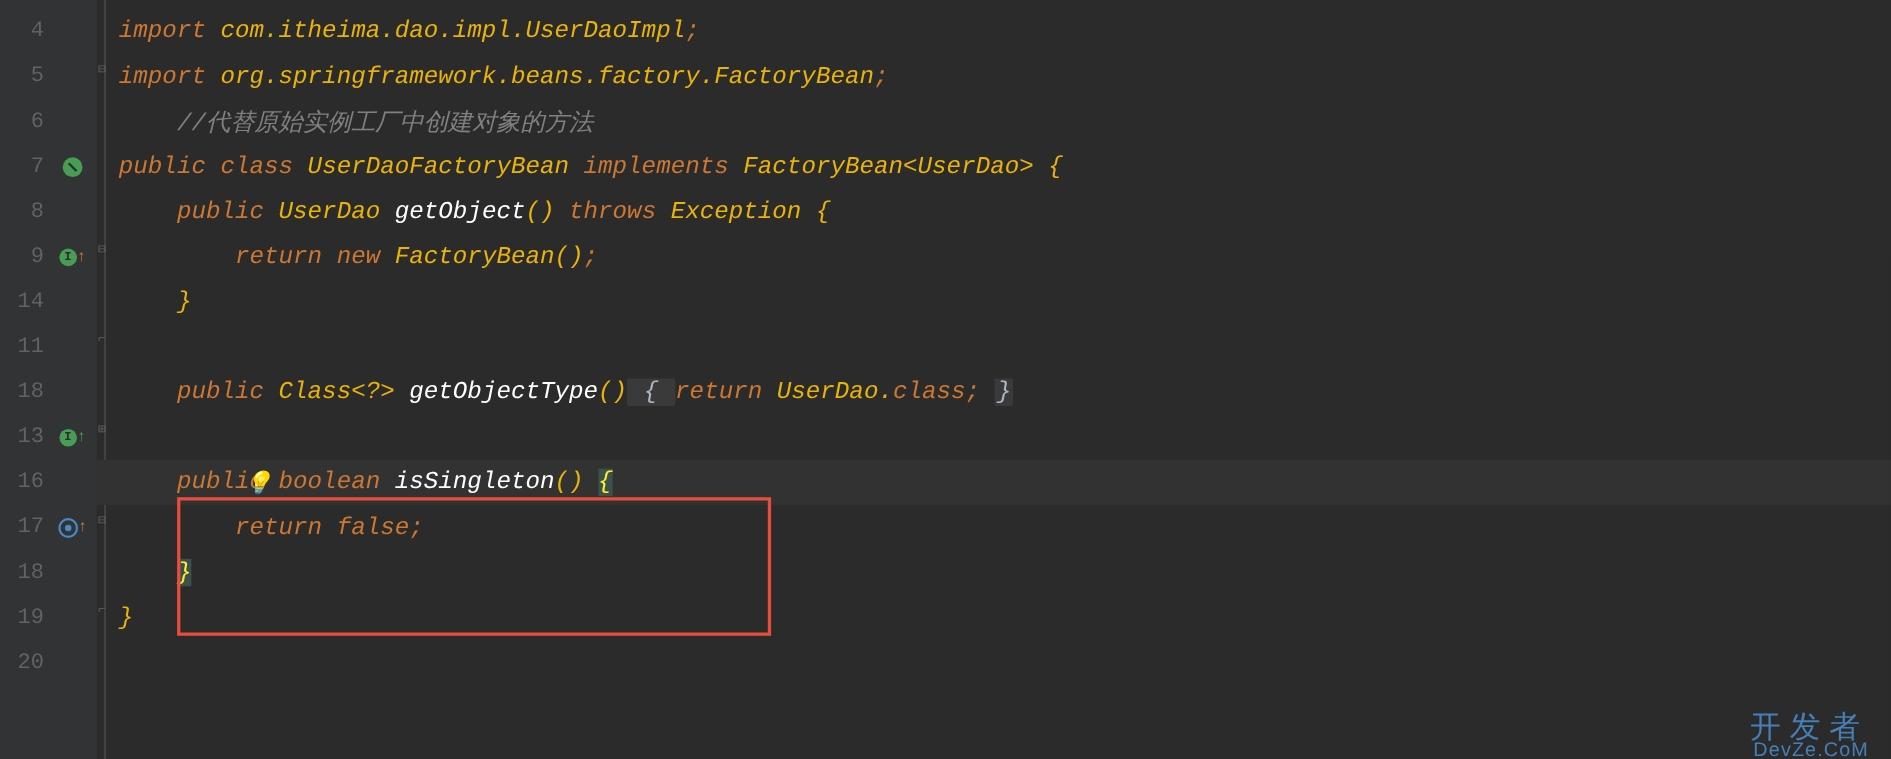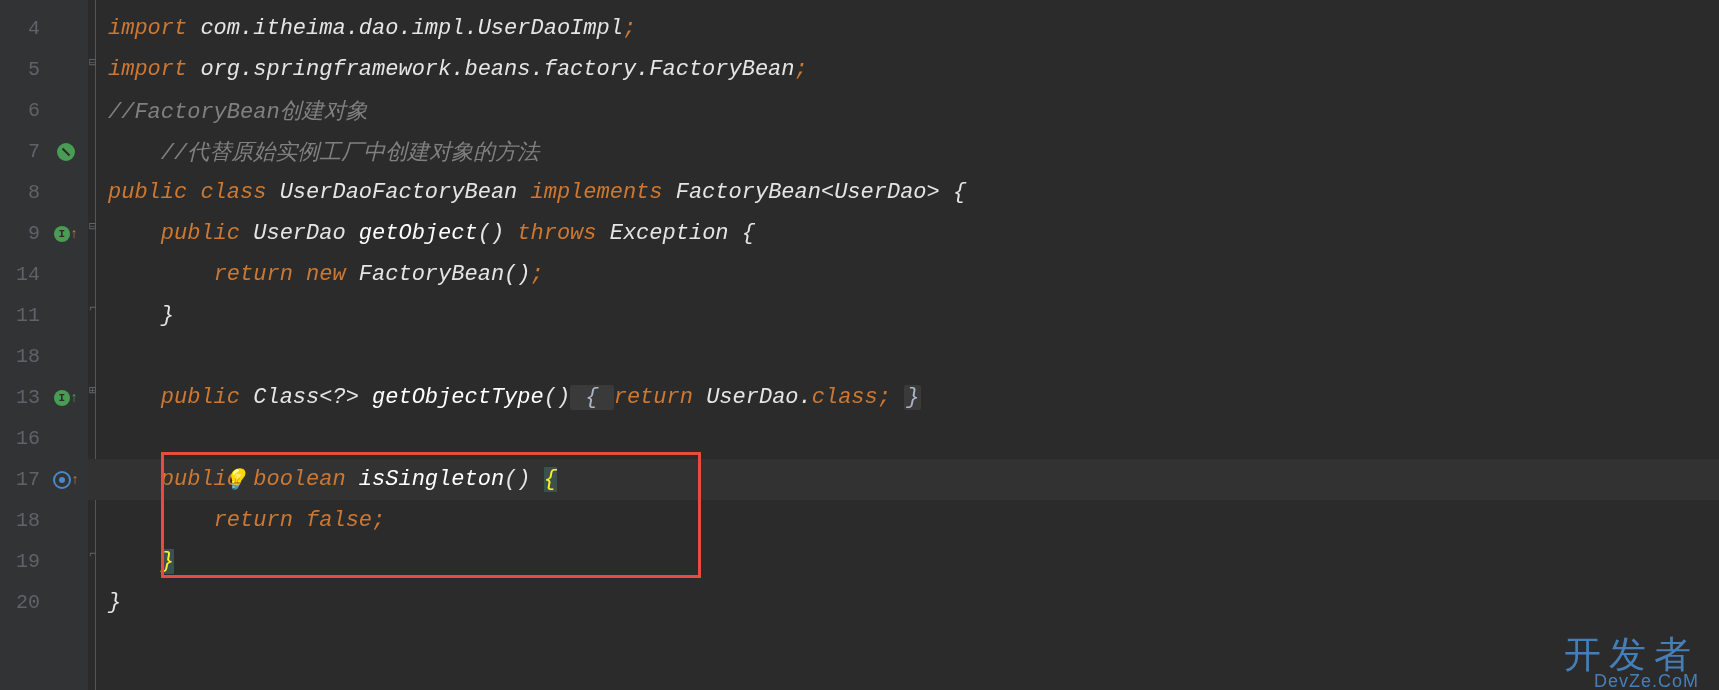--- a/index.html
+++ b/index.html
@@ -73,21 +73,21 @@
     }
     .fold-icon {
       position: absolute;
       left: 1px;
       width: 12px;
       height: 12px;
       color: #606366;
       font-size: 12px;
     }
     .kw { color: #cc7832; }
-    .cls { color: #e5e5e5; }
+    .cls { color: #eab308; }
     .method { color: #ffffff; }
     .comment { color: #808080; }
     
     .icon-green-circle {
       width: 18px;
       height: 18px;
       border-radius: 50%;
       background: #499c54;
       display: inline-block;
       position: relative;
@@ -152,21 +152,21 @@
       position: absolute;
       border: 3px solid #e74c3c;
       pointer-events: none;
       z-index: 10;
     }
     .watermark {
       position: absolute;
       bottom: 10px;
       right: 20px;
       color: #4a88c7;
-      font-size: 37px;
+      font-size: 28px;
       font-family: 'SimHei', sans-serif;
       letter-spacing: 8px;
       opacity: 0.9;
       z-index: 20;
     }
     .watermark-sub {
       position: absolute;
       bottom: -2px;
       right: 20px;
       color: #4a88c7;
@@ -281,21 +281,20 @@
       <span class="fold-icon" style="top:301px;">⌐</span>
       <span class="fold-icon" style="top:383px;">⊞</span>
       <span class="fold-icon" style="top:465px;">⊟</span>
       <span class="fold-icon" style="top:547px;">⌐</span>
     </div>
 
     <div class="code-line"><span class="kw">import </span><span class="cls">com.itheima.dao.impl.UserDaoImpl</span><span class="kw">;</span></div>
 
     <div class="code-line"><span class="kw">import </span><span class="cls">org.springframework.beans.factory.FactoryBean</span><span class="kw">;</span></div>
 
-    <div class="code-line"><span class="comment">//FactoryBean创建对象</span></div>
 
     <div class="code-line"><span>    </span><span class="comment">//代替原始实例工厂中创建对象的方法</span></div>
 
     <div class="code-line"><span class="kw">public class </span><span class="cls">UserDaoFactoryBean </span><span class="kw">implements </span><span class="cls">FactoryBean&lt;UserDao&gt; {</span></div>
 
     <div class="code-line"><span>    </span><span class="kw">public </span><span class="cls">UserDao </span><span class="method">getObject</span><span class="cls">() </span><span class="kw">throws </span><span class="cls">Exception {</span></div>
 
     <div class="code-line"><span>        </span><span class="kw">return new </span><span class="cls">FactoryBean()</span><span class="kw">;</span></div>
 
     <div class="code-line"><span>    </span><span class="cls">}</span></div>

